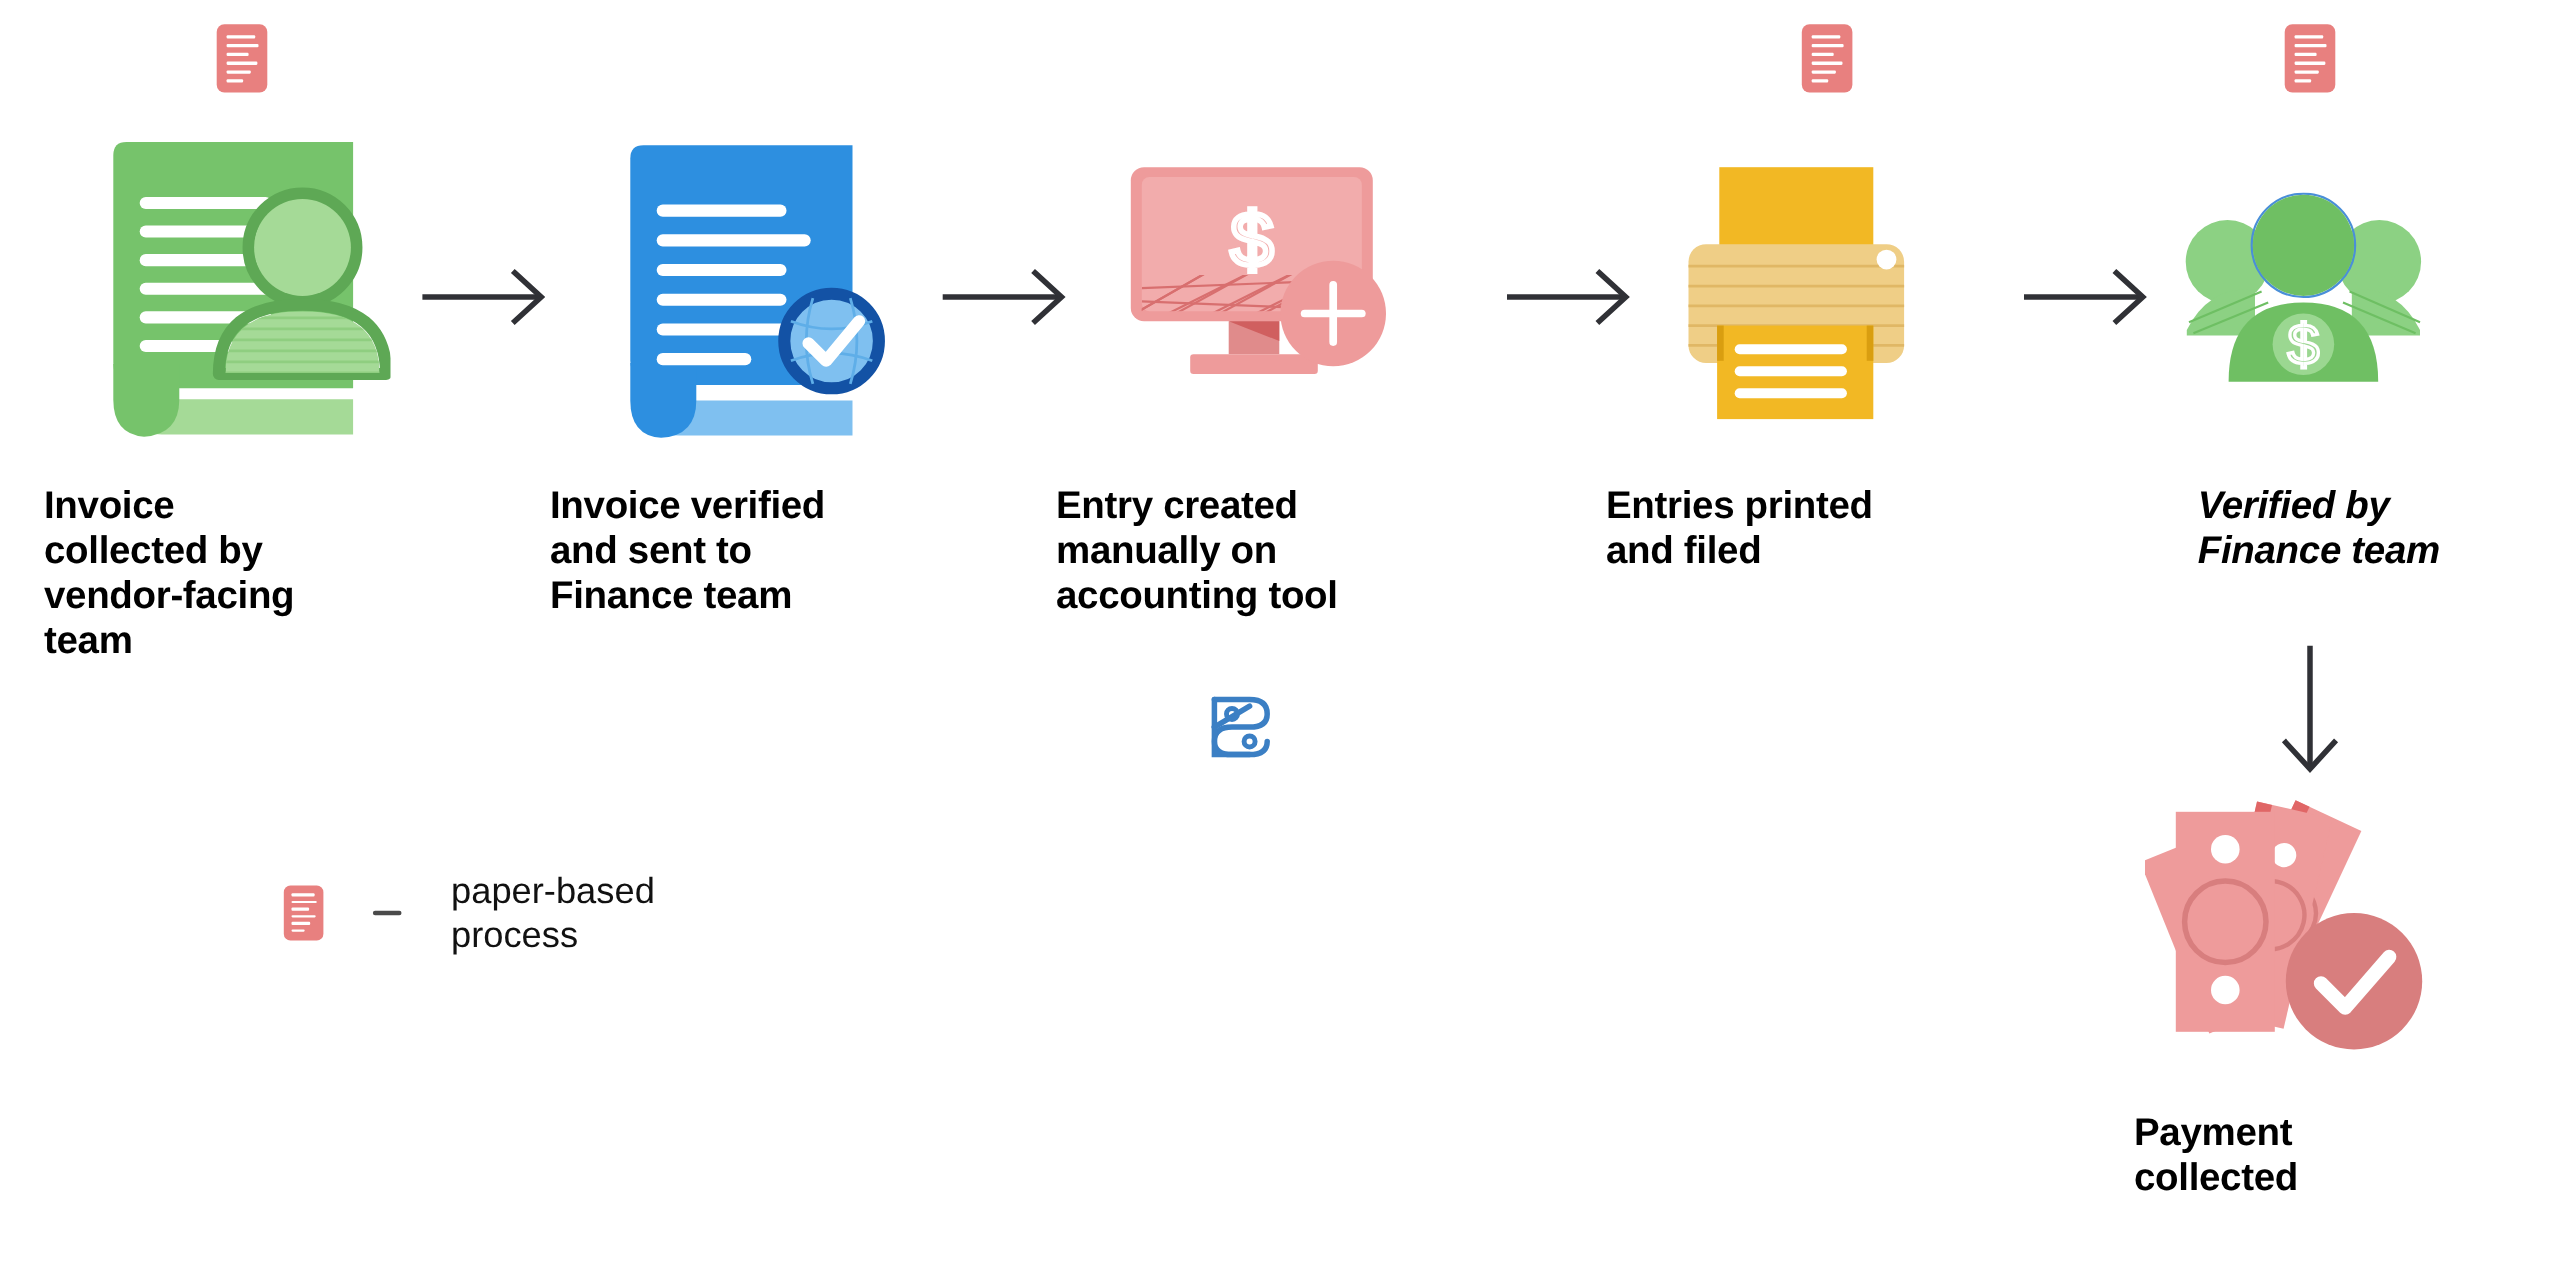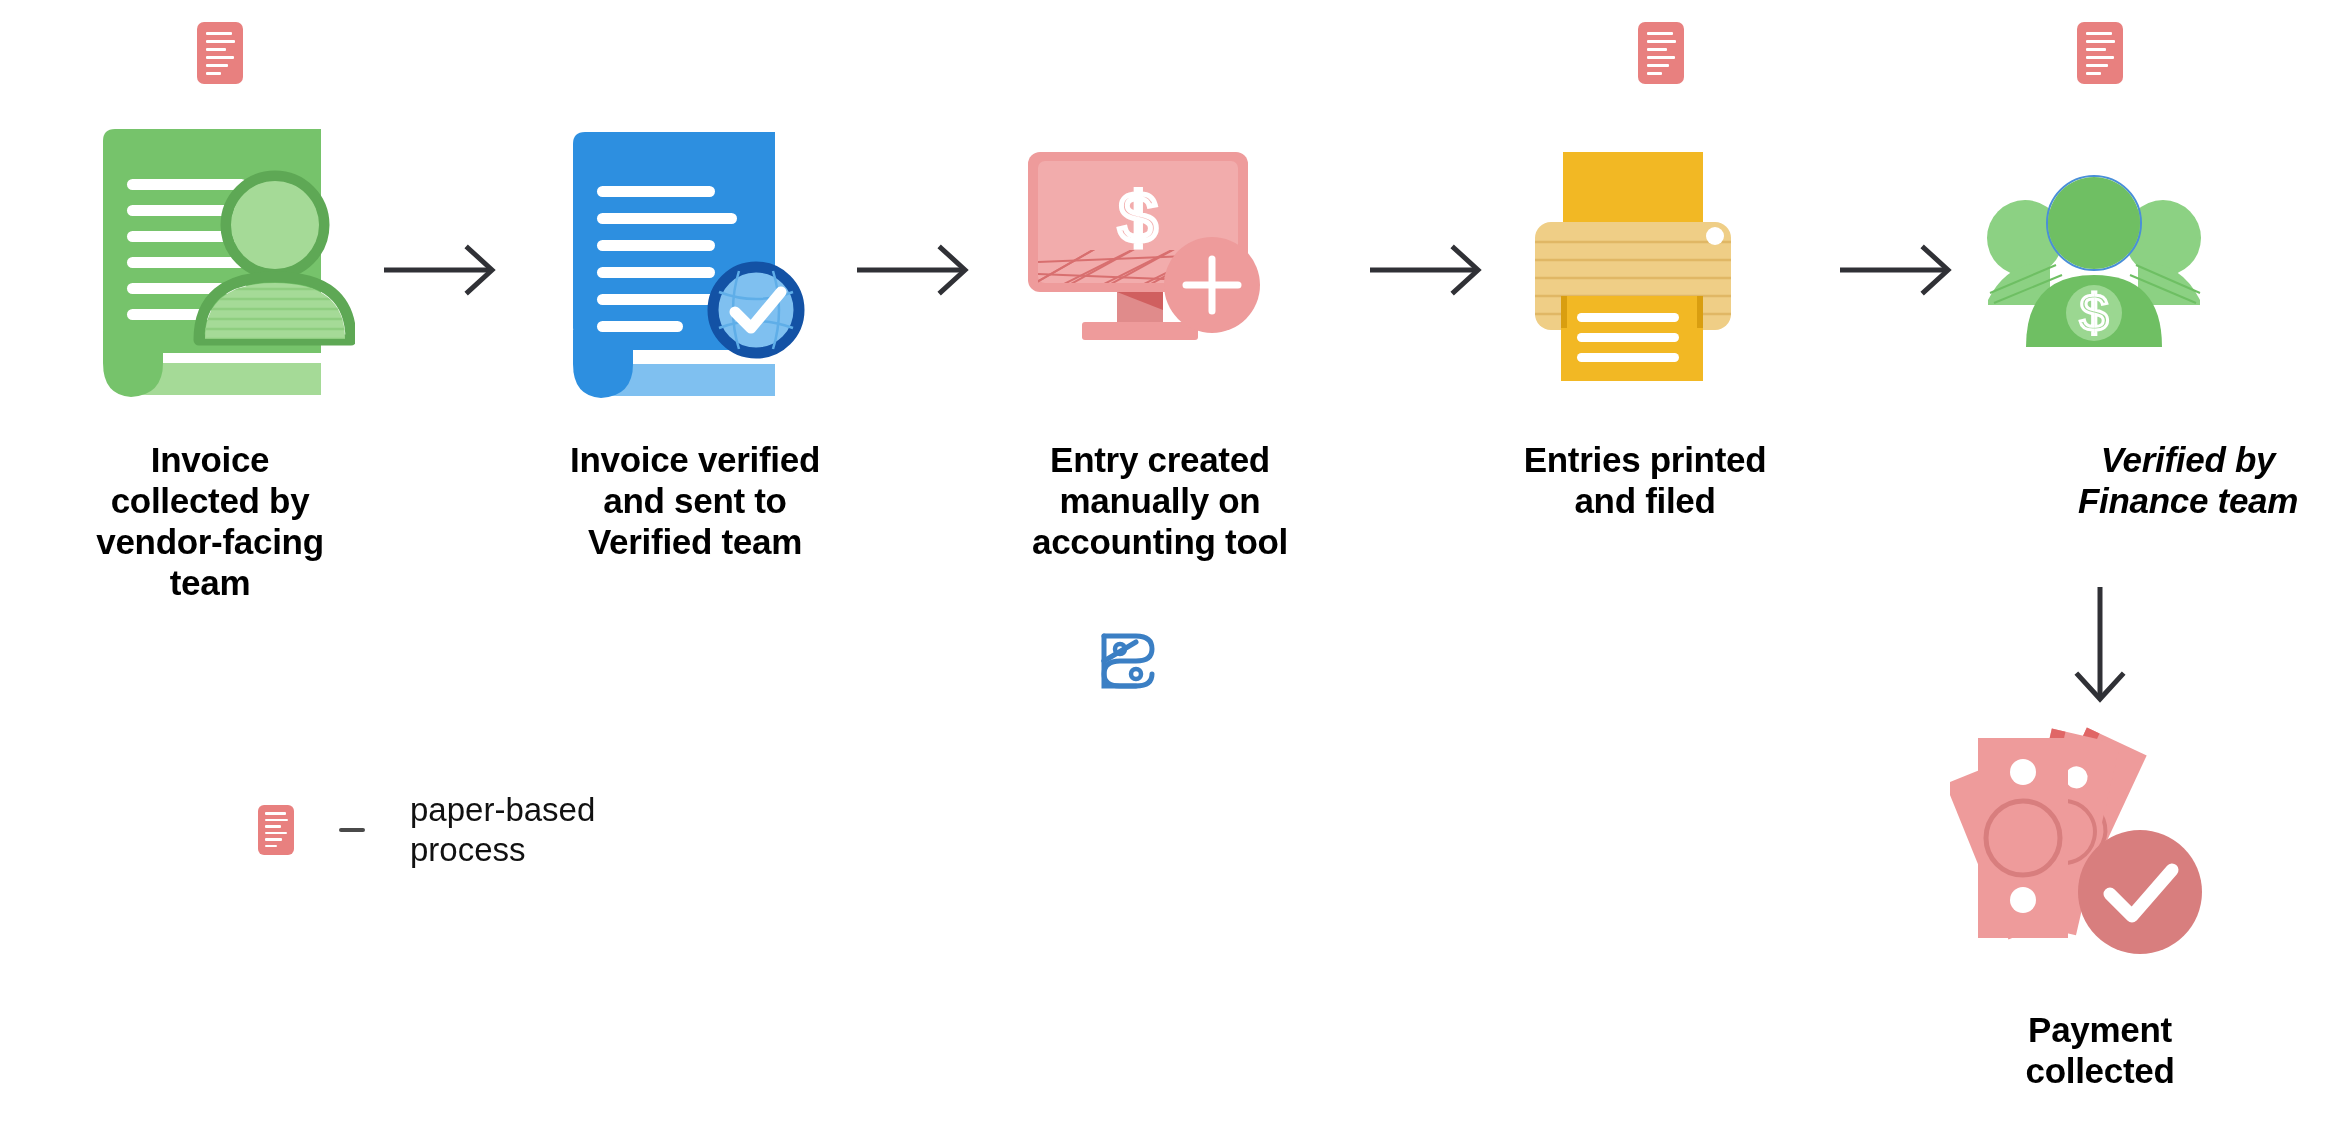--- a/index.html
+++ b/index.html
@@ -22,21 +22,21 @@
   .paper-badge i{display:block;height:3px;background:#ffffff;border-radius:1px;margin:2.5px 0;}
   .paper-badge i:nth-child(1){width:26px;}
   .paper-badge i:nth-child(2){width:29px;}
   .paper-badge i:nth-child(3){width:20px;}
   .paper-badge i:nth-child(4){width:28px;}
   .paper-badge i:nth-child(5){width:22px;}
   .paper-badge i:nth-child(6){width:15px;}
 
   
   .step-label{
-    position:absolute;text-align:center;font-weight:bold;
+    position:absolute;text-align:left;font-weight:bold;
     font-size:35px;line-height:1.17;color:#000000;letter-spacing:-0.3px;
   }
 
   
   .arrow-h{position:absolute;}
   .arrow-v{position:absolute;}
 
   
   .legend-item{position:absolute;display:flex;align-items:center;}
   .legend-dash{
@@ -230,21 +230,21 @@
     <circle cx="124" cy="138" r="28" fill="#9BD791"></circle>
     <text x="124" y="156" font-family="Liberation Sans, sans-serif" font-size="52" fill="none" stroke="#ffffff" stroke-width="3" text-anchor="middle">$</text>
   </svg>
 
   <div class="step-label" style="left:40px;top:440px;width:340px;white-space:pre-line;">Invoice
 collected by
 vendor-facing
 team</div>
   <div class="step-label" style="left:500px;top:440px;width:390px;white-space:pre-line;">Invoice verified
 and sent to
-Verified team</div>
+Finance team</div>
   <div class="step-label" style="left:1460px;top:440px;width:370px;white-space:pre-line;">Entries printed
 and filed</div>
   <div class="step-label" style="left:960px;top:440px;width:400px;white-space:pre-line;">Entry created
 manually on
 accounting tool</div>
   <div class="step-label" style="left:1998px;top:440px;width:380px;white-space:pre-line;font-style:italic;">Verified by
 Finance team</div>
 
   <svg class="abs" style="left:1098px;top:630px;" width="60" height="62" viewBox="0 0 60 62">
     <path d="M6 6 L38 6 Q54 6 54 19 Q54 31 38 31 L22 31 Q6 31 6 44 Q6 56 22 56 L38 56 Q54 56 54 44" fill="none" stroke="#3B7FC4" stroke-width="5" stroke-linecap="round" stroke-linejoin="round"></path>

